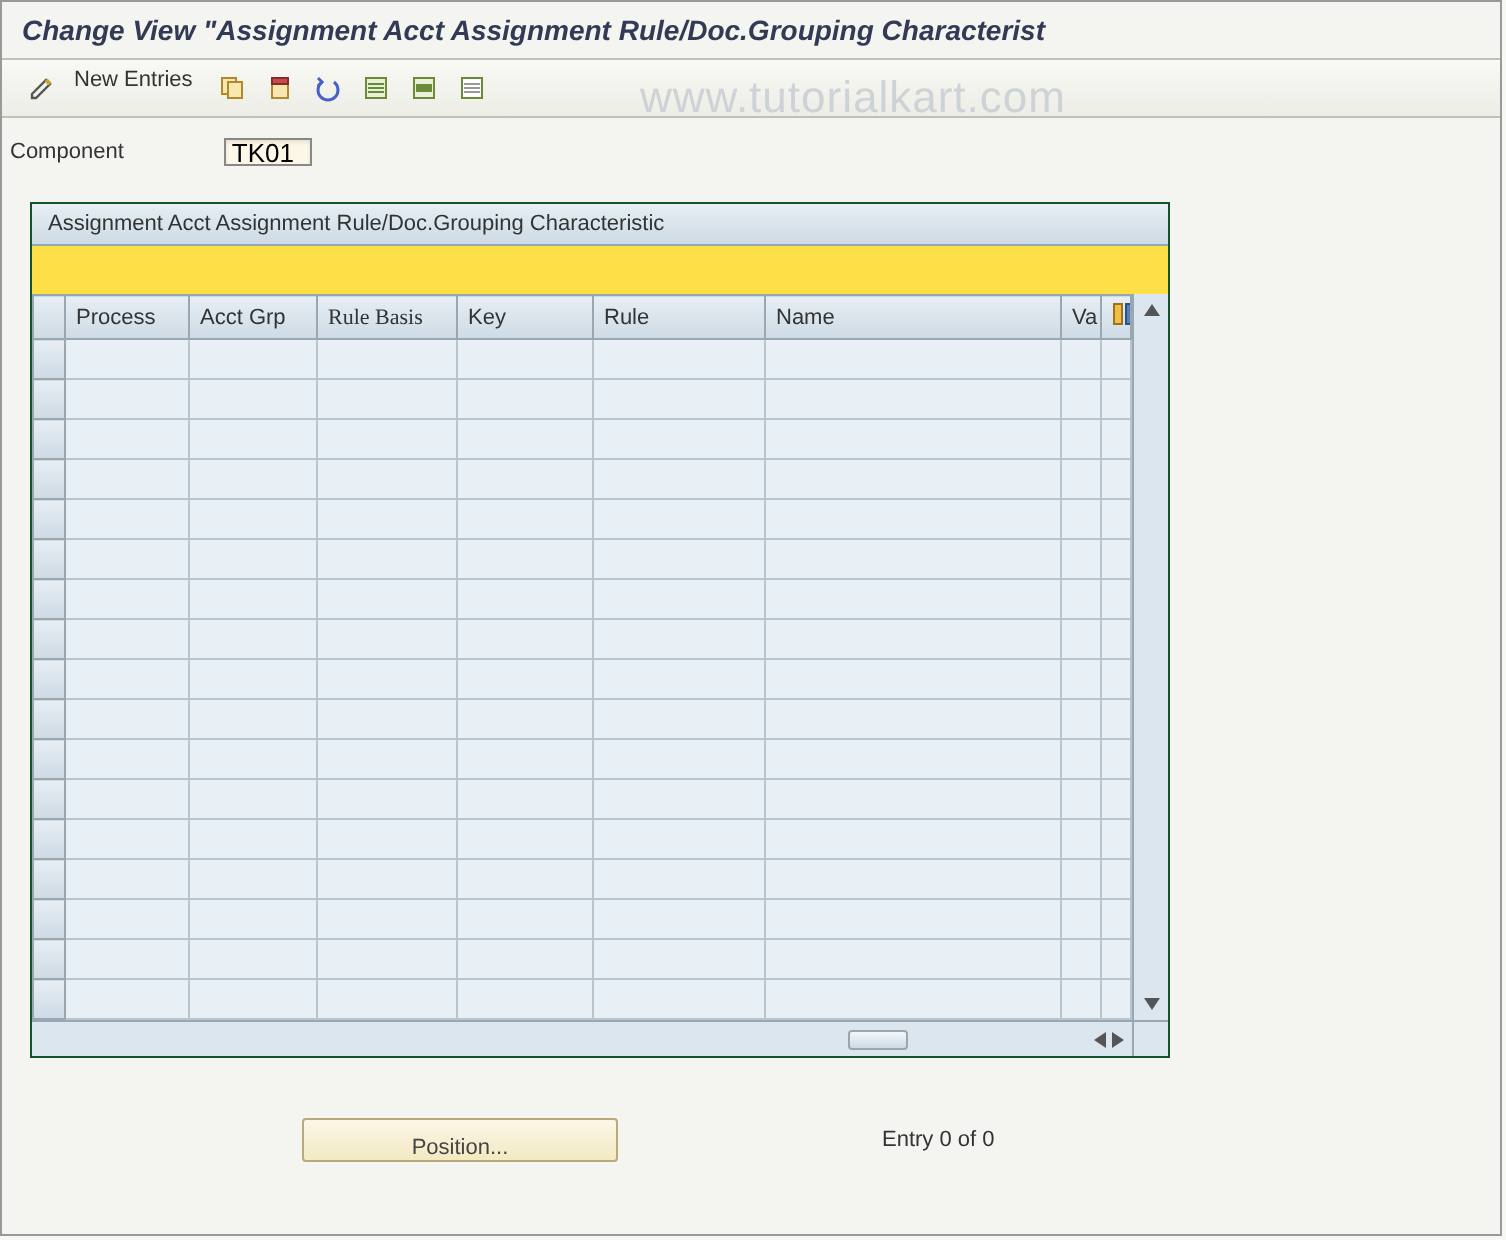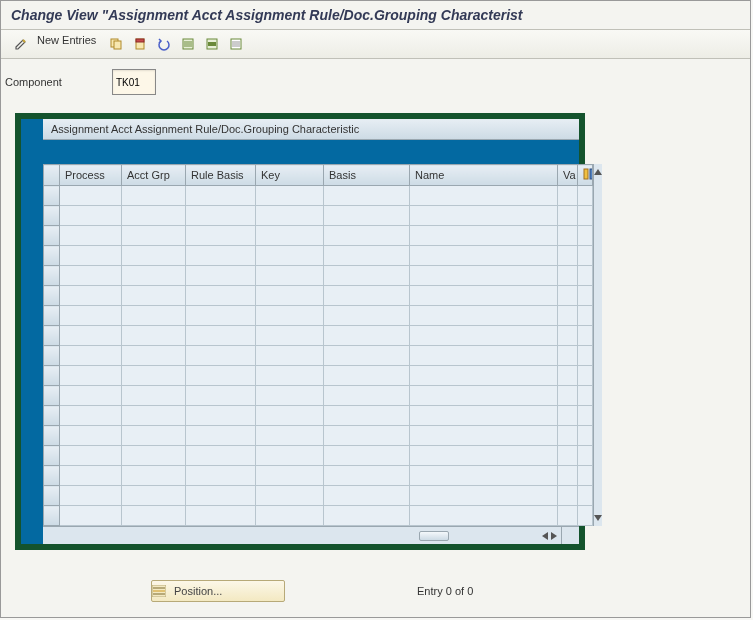--- a/index.html
+++ b/index.html
@@ -54,33 +54,32 @@
       display: flex;
       align-items: center;
       gap: 50px;
     }
     .component-label {
       font-size: 11px;
       color: #333;
     }
     .component-input {
       width: 44px;
-      height: 26px;
+      height: 14px;
       border: 1px solid #888;
       background: #fdf7e8;
-      font-size: 10px;
+      font-size: 13px;
       padding: 1px 3px;
       box-shadow: inset 0 1px 2px rgba(0,0,0,0.1);
     }
     .table-frame {
       margin: 8px 14px 0 14px;
-      border: 6px solid #14532d;
+      border: 1px solid #14532d;
       width: 570px;
-      background: #0369a1;
-      padding-left: 22px;
+      background: #fde047;
     }
     .table-title {
       background: linear-gradient(#e7eef4, #cddbe5);
       padding: 4px 8px;
       font-size: 11px;
       color: #333;
       border-bottom: 1px solid #9aa7b0;
     }
     .table-area {
       display: flex;
@@ -109,21 +108,21 @@
       height: 20px;
       background: #e8eff5;
     }
     .row-selector {
       width: 16px;
       background: linear-gradient(#e7eef4, #cddbe5) !important;
       border: 1px solid #9aa7b0 !important;
     }
     .col-process { width: 62px; }
     .col-cocde { width: 64px; }
-    .col-rule-basis { width: 70px; }
+    .col-rule-basis { width: 70px; font-family: Liberation Serif, serif; }
     .col-key { width: 68px; }
     .col-rule { width: 86px; }
     .col-name { width: 148px; }
     .col-val { width: 20px; }
     .vscroll {
       width: 18px;
       background: #dce6ee;
       border-left: 1px solid #9aa7b0;
       display: flex;
       flex-direction: column;
@@ -181,32 +180,33 @@
     }
     .vscroll-corner { width:18px; height:18px; background:#dce6ee; border-left:1px solid #9aa7b0;border-top:1px solid #9aa7b0; }
     .footer-row {
       margin-top: 30px;
       display: flex;
       align-items: center;
       padding-left: 150px;
       gap: 100px;
     }
     .position-btn {
-      width: 134px;
+      width: 158px;
       height: 22px;
       background: linear-gradient(#fcf7e8, #f3e9c2);
       border: 1px solid #b7a978;
       border-radius: 2px;
       display: flex;
       align-items: center;
       padding: 0 0;
       gap: 8px;
       cursor: pointer;
       color: #444;
       font-size: 11px;
+      flex-direction: column;
     }
     .entry-text {
       font-size: 11px;
       color: #333;
       margin-left: 32px;
     }
     .watermark {
       position:absolute;
       top:36px; left:320px;
       font-size:22px;
@@ -273,38 +273,39 @@
     <div class="tool-btn">
       <svg width="14" height="14" viewBox="0 0 14 14">
           <rect x="2" y="2" width="10" height="10" fill="#fff" stroke="#6a8a3a"></rect>
           <line x1="3" y1="5" x2="11" y2="5" stroke="#999"></line>
           <line x1="3" y1="7" x2="11" y2="7" stroke="#999"></line>
           <line x1="3" y1="9" x2="11" y2="9" stroke="#999"></line>
         </svg>
     </div>
   </div>
 
+  <div class="watermark">www.tutorialkart.com</div>
 
   <div class="component-row">
     <span class="component-label">Component</span>
     <input class="component-input" value="TK01" style="">
   </div>
 
   <div class="table-frame">
     <div class="table-title">Assignment Acct Assignment Rule/Doc.Grouping Characteristic</div>
     <div class="table-area">
       <table class="table-grid">
         <thead>
           <tr>
             <th class="row-selector"></th>
             <th class="col-process">Process</th>
             <th class="col-cocde">Acct Grp</th>
             <th class="col-rule-basis">Rule Basis</th>
             <th class="col-key">Key</th>
-            <th class="col-rule">Basis</th>
+            <th class="col-rule">Rule</th>
             <th class="col-name">Name</th>
             <th class="col-val">Va</th>
             <th class="config-icon-th">
               <svg width="12" height="12" viewBox="0 0 12 12">
                   <rect x="1" y="1" width="4" height="10" fill="#f0c040" stroke="#a07020"></rect>
                   <rect x="7" y="1" width="4" height="10" fill="#5080c0" stroke="#305080"></rect>
                 </svg>
             </th>
           </tr>
         </thead>

